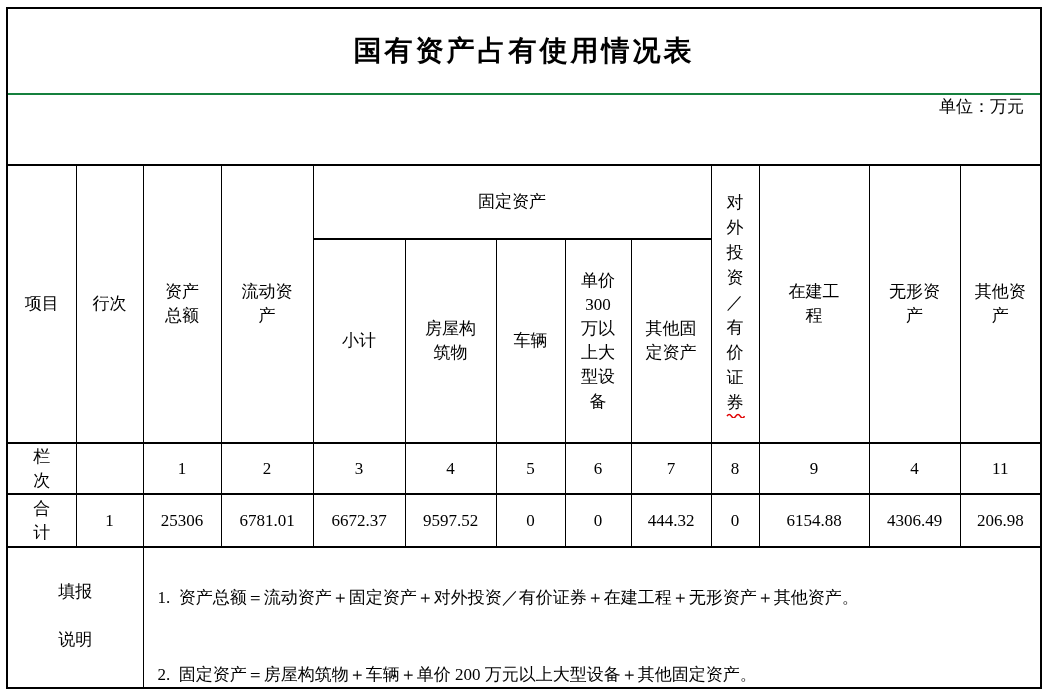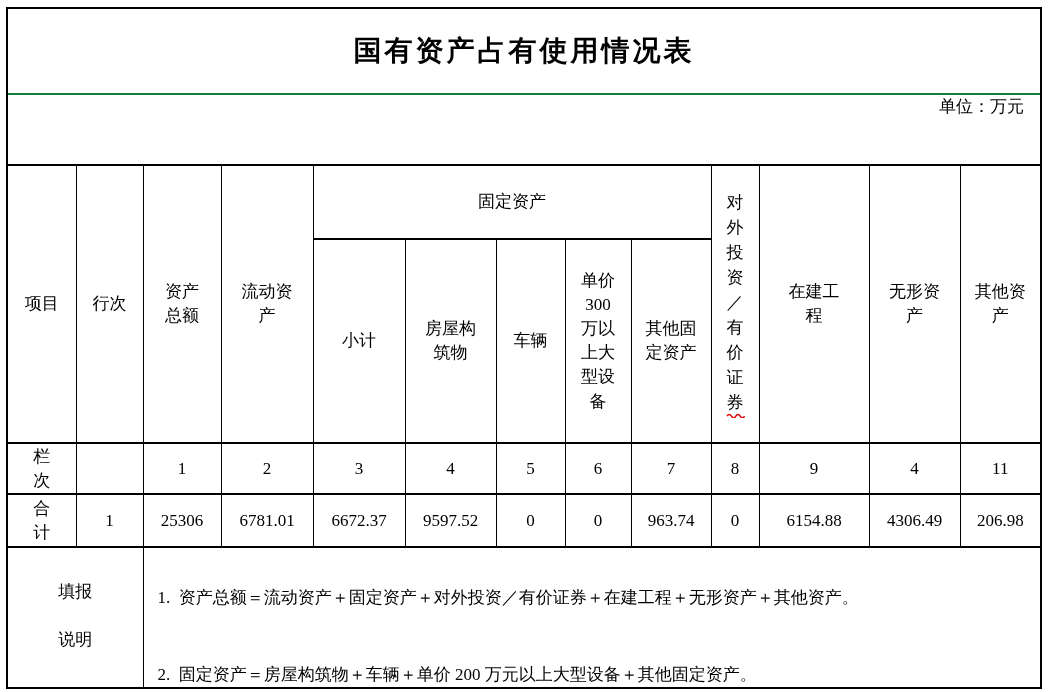--- a/index.html
+++ b/index.html
@@ -141,21 +141,21 @@
     <tr class="heji">
       <td><span>合
 计</span></td>
       <td class="num"><span>1</span></td>
       <td class="num"><span>25306</span></td>
       <td class="num"><span>6781.01</span></td>
       <td class="num"><span>6672.37</span></td>
       <td class="num"><span>9597.52</span></td>
       <td class="num"><span>0</span></td>
       <td class="num"><span>0</span></td>
-      <td class="num"><span>963.74</span></td>
+      <td class="num"><span>444.32</span></td>
       <td class="num"><span>0</span></td>
       <td class="num"><span>6154.88</span></td>
       <td class="num"><span>4306.49</span></td>
       <td class="num"><span>206.98</span></td>
     </tr>
 
     <tr class="notes-row">
       <td colspan="2" class="notes-label"><span>填报
 说明</span></td>
       <td colspan="11" class="notes-cell">

